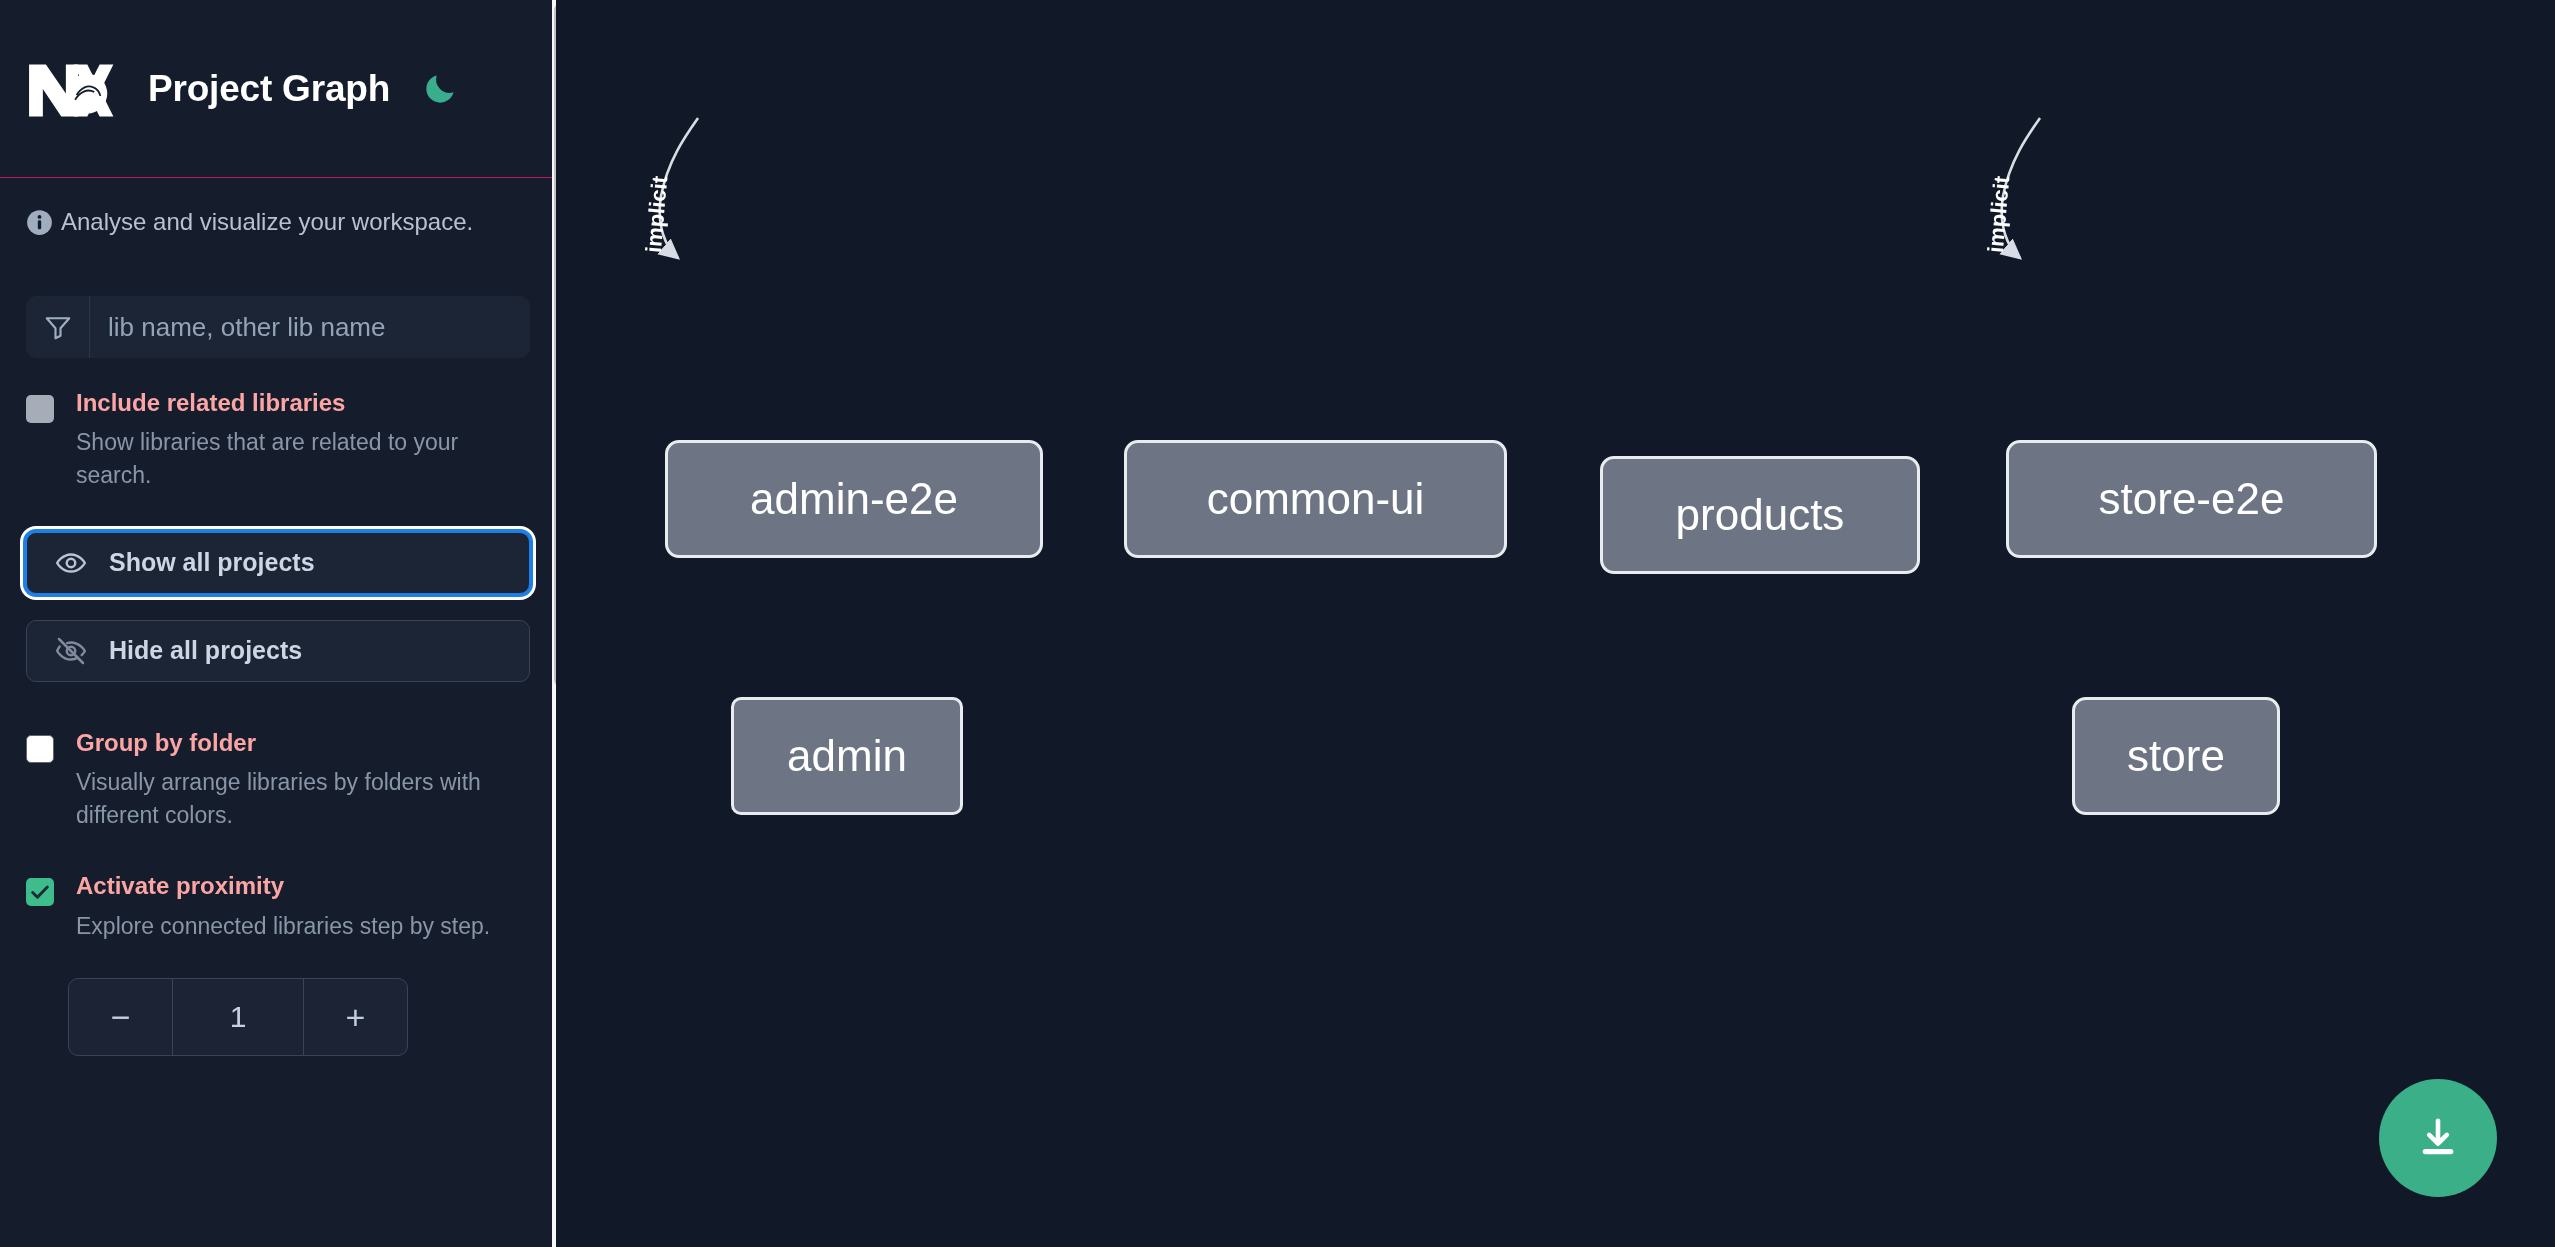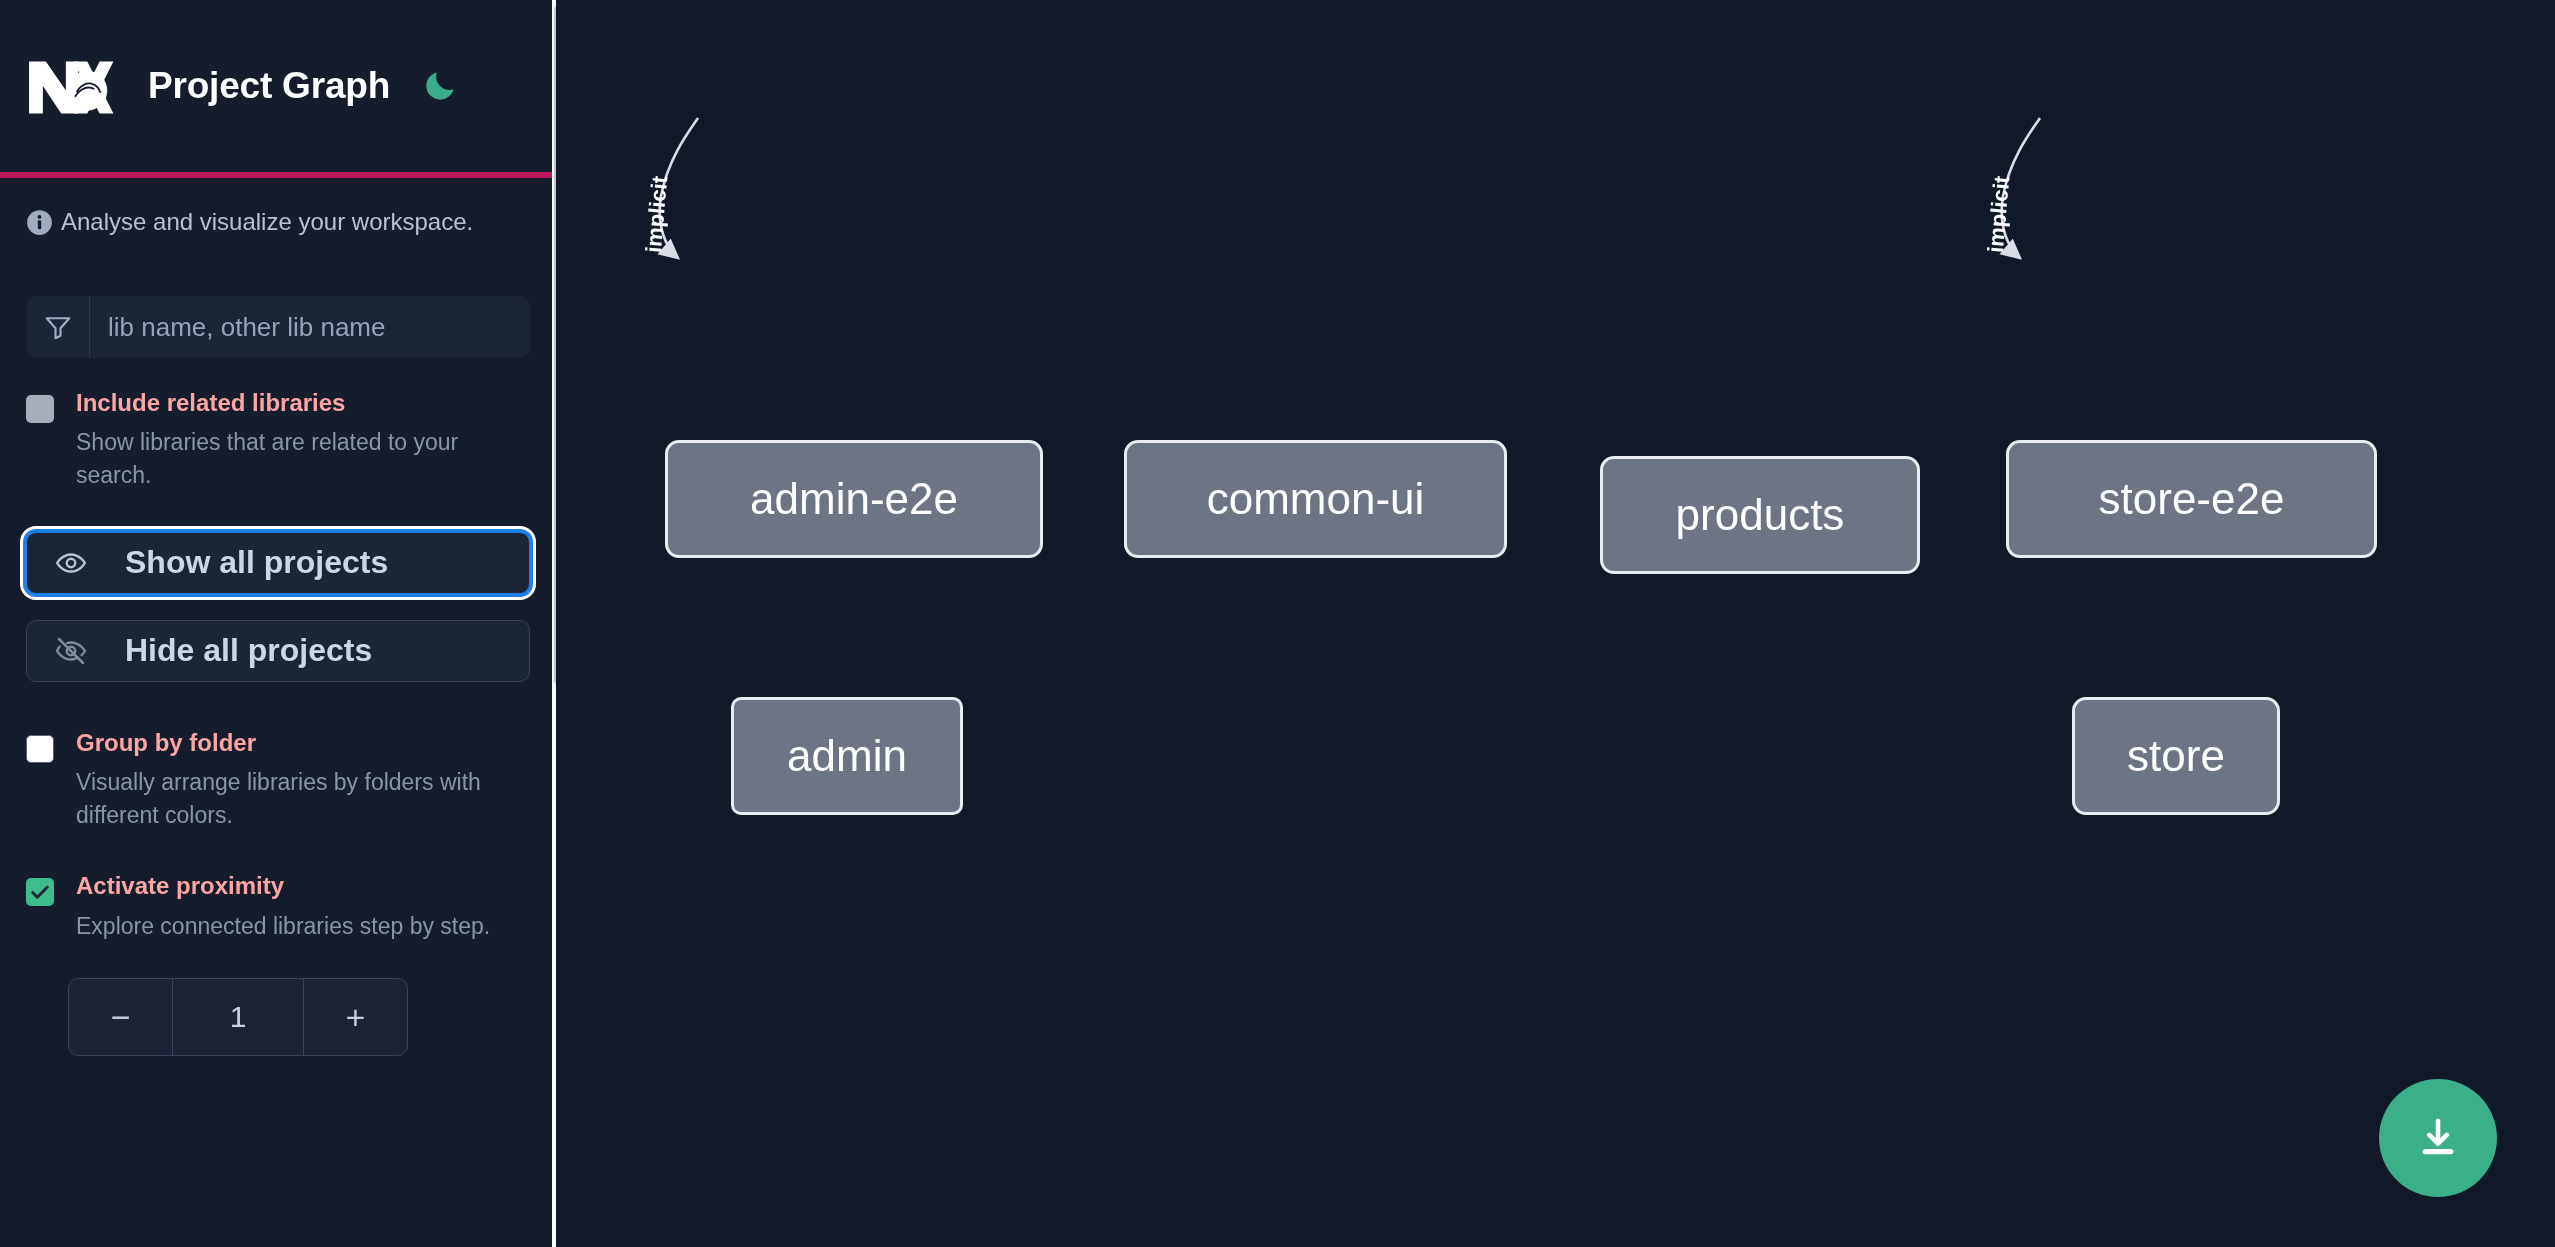--- a/index.html
+++ b/index.html
@@ -15,21 +15,21 @@
   .sidebar {
     position: relative;
     width: 556px; height: 1247px;
     background: #151c2c;
     flex: 0 0 556px;
   }
   .sidebar-header {
     height: 178px;
     display: flex; align-items: center;
     padding-left: 26px;
-    border-bottom: 6px solid #be185d;
+    border-bottom: 1px solid #be185d;
   }
   .nx-logo { width: 92px; height: 62px; flex: 0 0 92px; }
   .app-title {
     font-size: 37px; font-weight: 700; color: #ffffff;
     margin-left: 30px; letter-spacing: -0.2px; white-space: nowrap;
   }
   .theme-toggle {
     margin-left: 28px; width: 44px; height: 44px;
     display: flex; align-items: center; justify-content: center;
     cursor: pointer;
@@ -98,21 +98,21 @@
     padding-left: 28px;
     cursor: pointer;
   }
   .sb-btn.focused {
     border-color: #1d7fe8;
     box-shadow: 0 0 0 3px #1d7fe8, 0 0 0 6px #ffffff;
   }
   .sb-btn + .sb-btn { margin-top: 26px; }
   .sb-btn-icon { width: 32px; height: 32px; flex: 0 0 32px; }
   .sb-btn-label {
-    margin-left: 38px; font-size: 32px; font-weight: 700; color: #cdd7e3;
+    margin-left: 22px; font-size: 25px; font-weight: 700; color: #cdd7e3;
   }
 
   
   .stepper {
     margin-top: 36px; margin-left: 42px;
     width: 340px; height: 78px;
     border: 1px solid #39445a;
     border-radius: 10px;
     display: flex; overflow: hidden;
     background: #1b2334;

